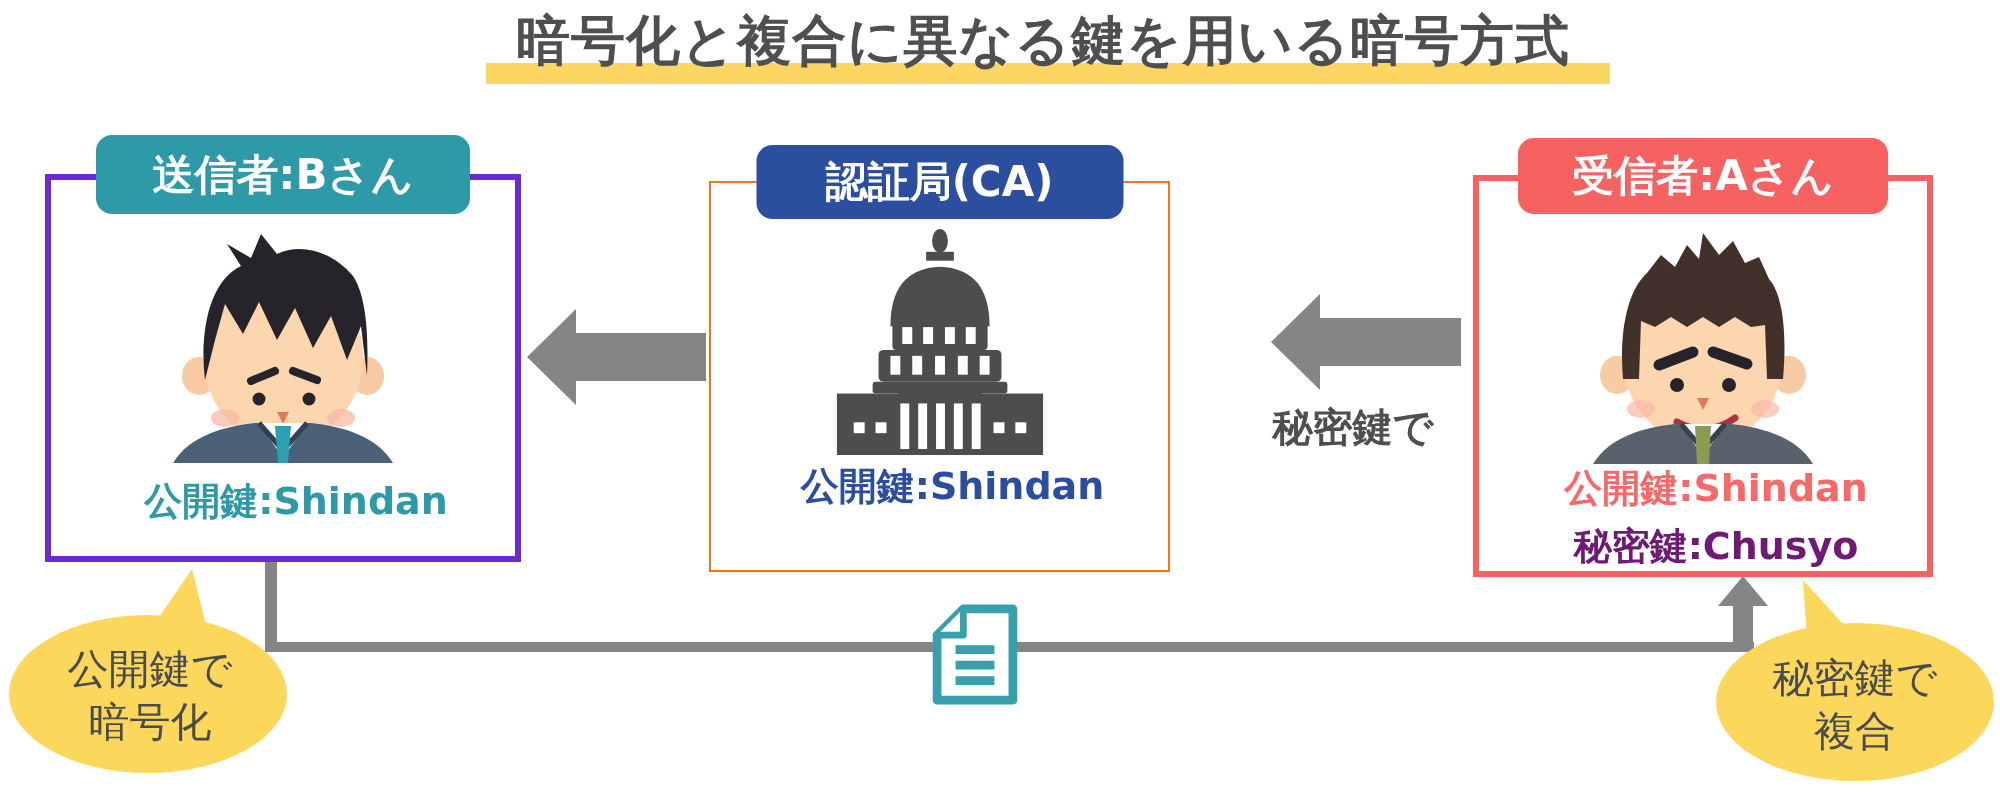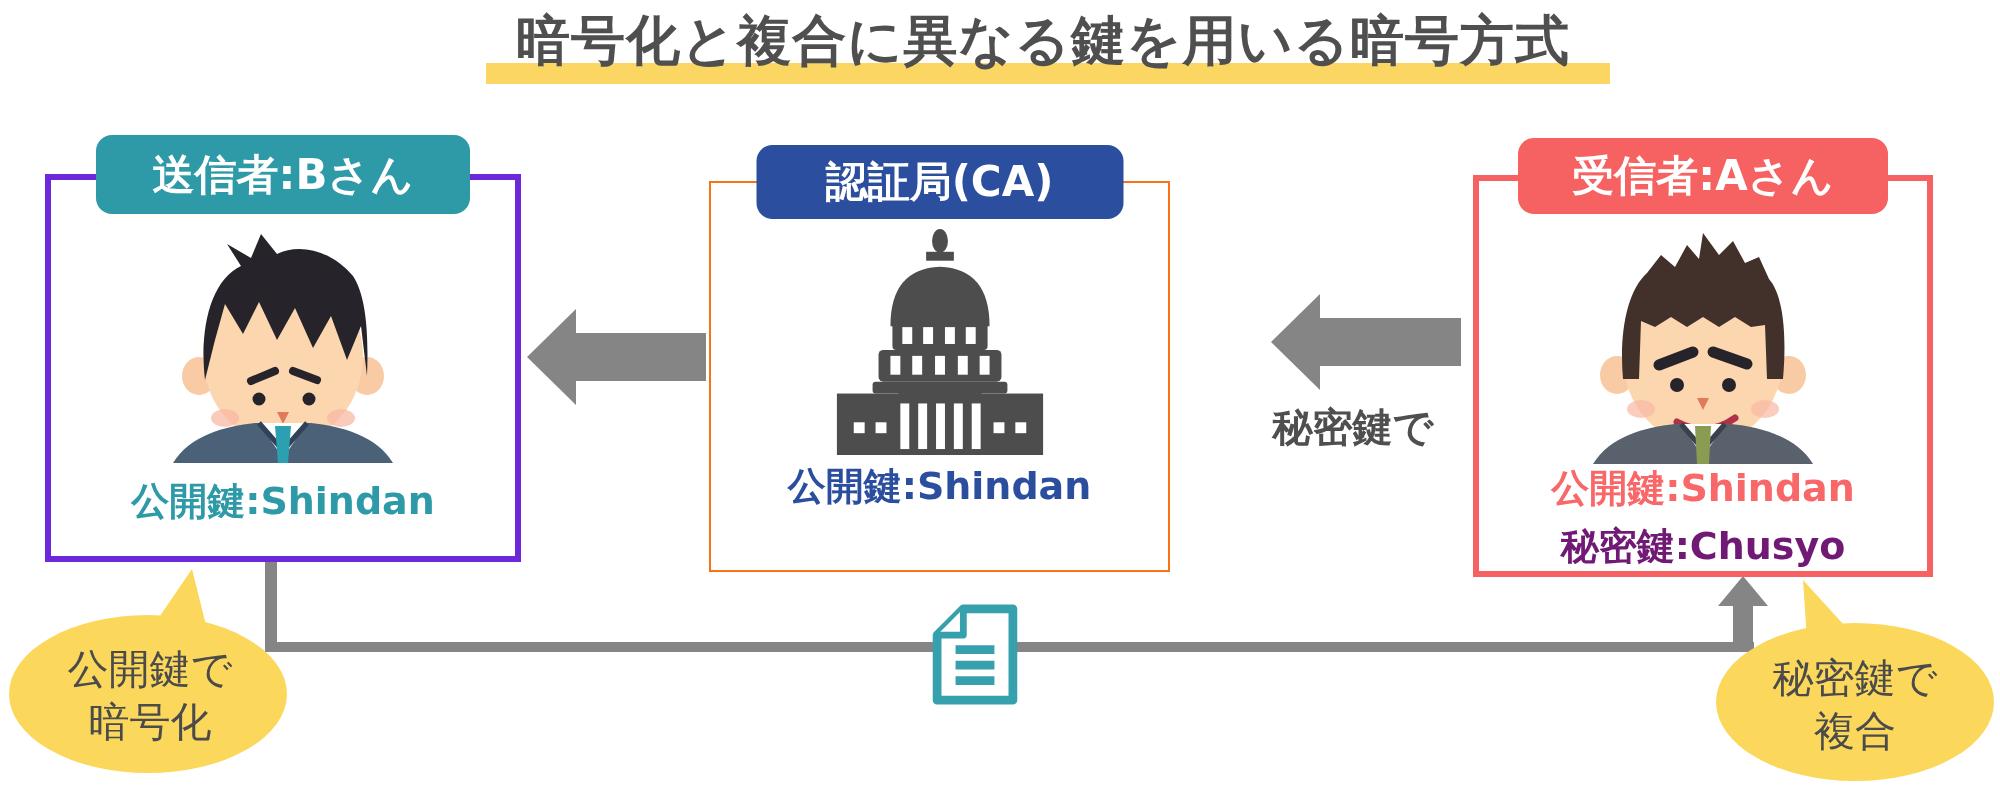--- a/index.html
+++ b/index.html
@@ -31,21 +31,21 @@
   }
   .tab-teal{top:-45px;width:374px;height:79px;background:#2E9AA8;font-size:42px;}
   .tab-blue{top:-38px;width:367px;height:74px;background:#2B4F9E;font-size:42px;}
   .tab-red {top:-43px;width:370px;height:76px;background:#F66161;font-size:42px;}
 
   .avatar{position:absolute;left:50%;transform:translateX(-50%);top:48px;width:240px;height:235px;}
   .ca-icon{position:absolute;left:50%;transform:translateX(-50%);top:44px;width:240px;height:228px;}
 
   .key-line{
     position:absolute;left:0;width:100%;text-align:center;
-    font-size:38px;font-weight:bold;white-space:nowrap;
+    font-size:38px;font-weight:bold;white-space:nowrap;padding-left:13px;
   }
   .key-teal{top:296px;color:#2E9AA8;}
   .key-blue{top:278px;color:#2B4F9E;}
   .key-red-1{top:282px;color:#F96868;}
   .key-red-2{top:340px;color:#701a75;}
 
   
   .arrow-label{
     position:absolute;z-index:2;text-align:center;
     font-size:40px;font-weight:bold;color:#4F4F4F;white-space:nowrap;

